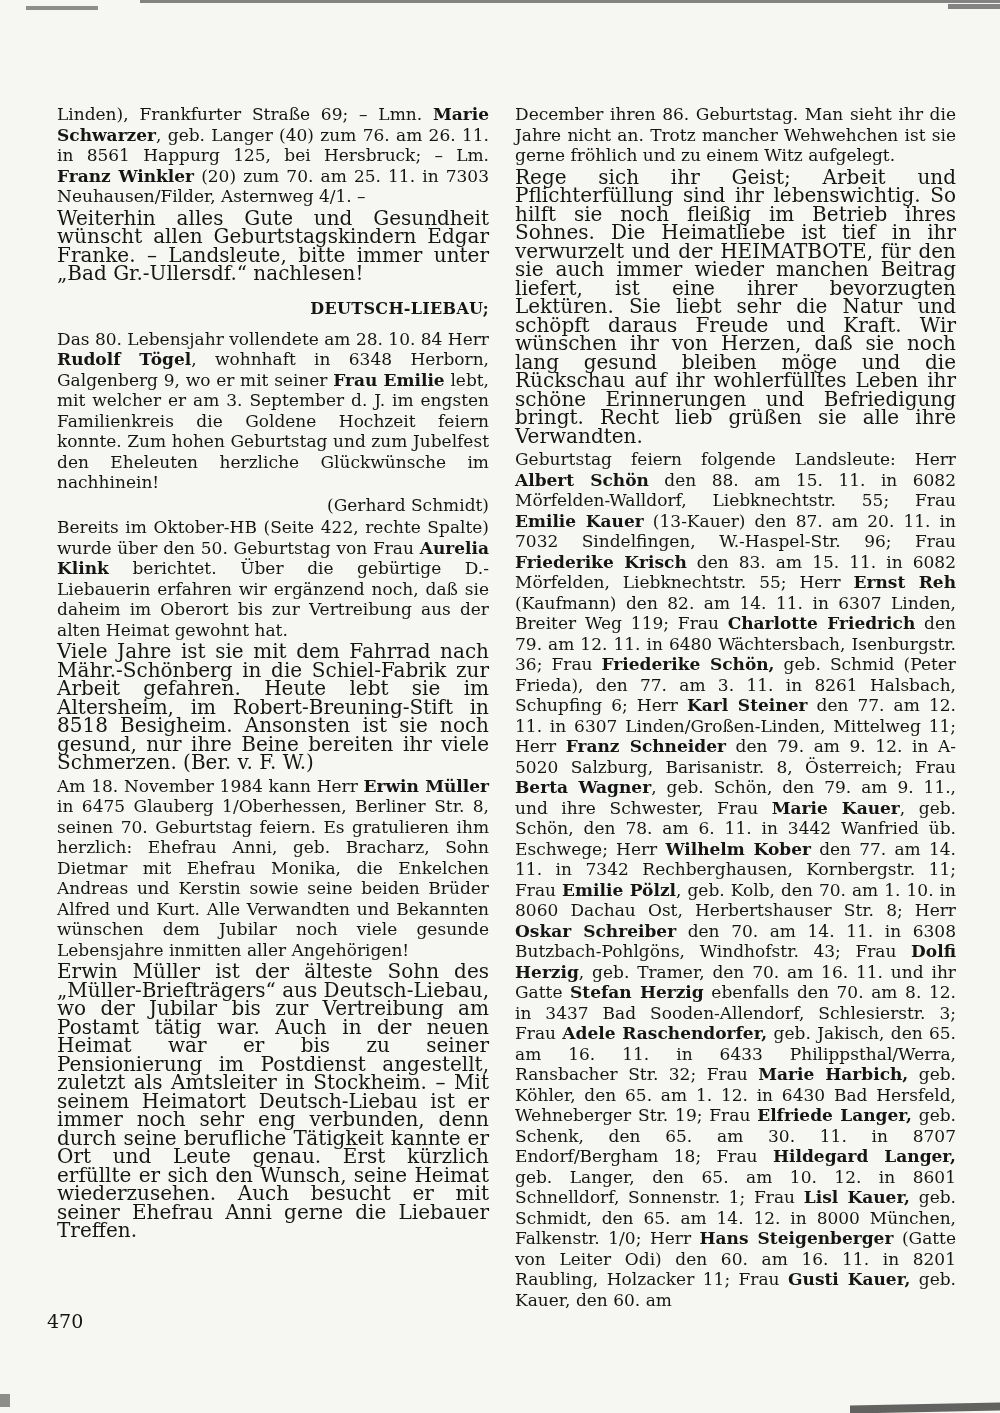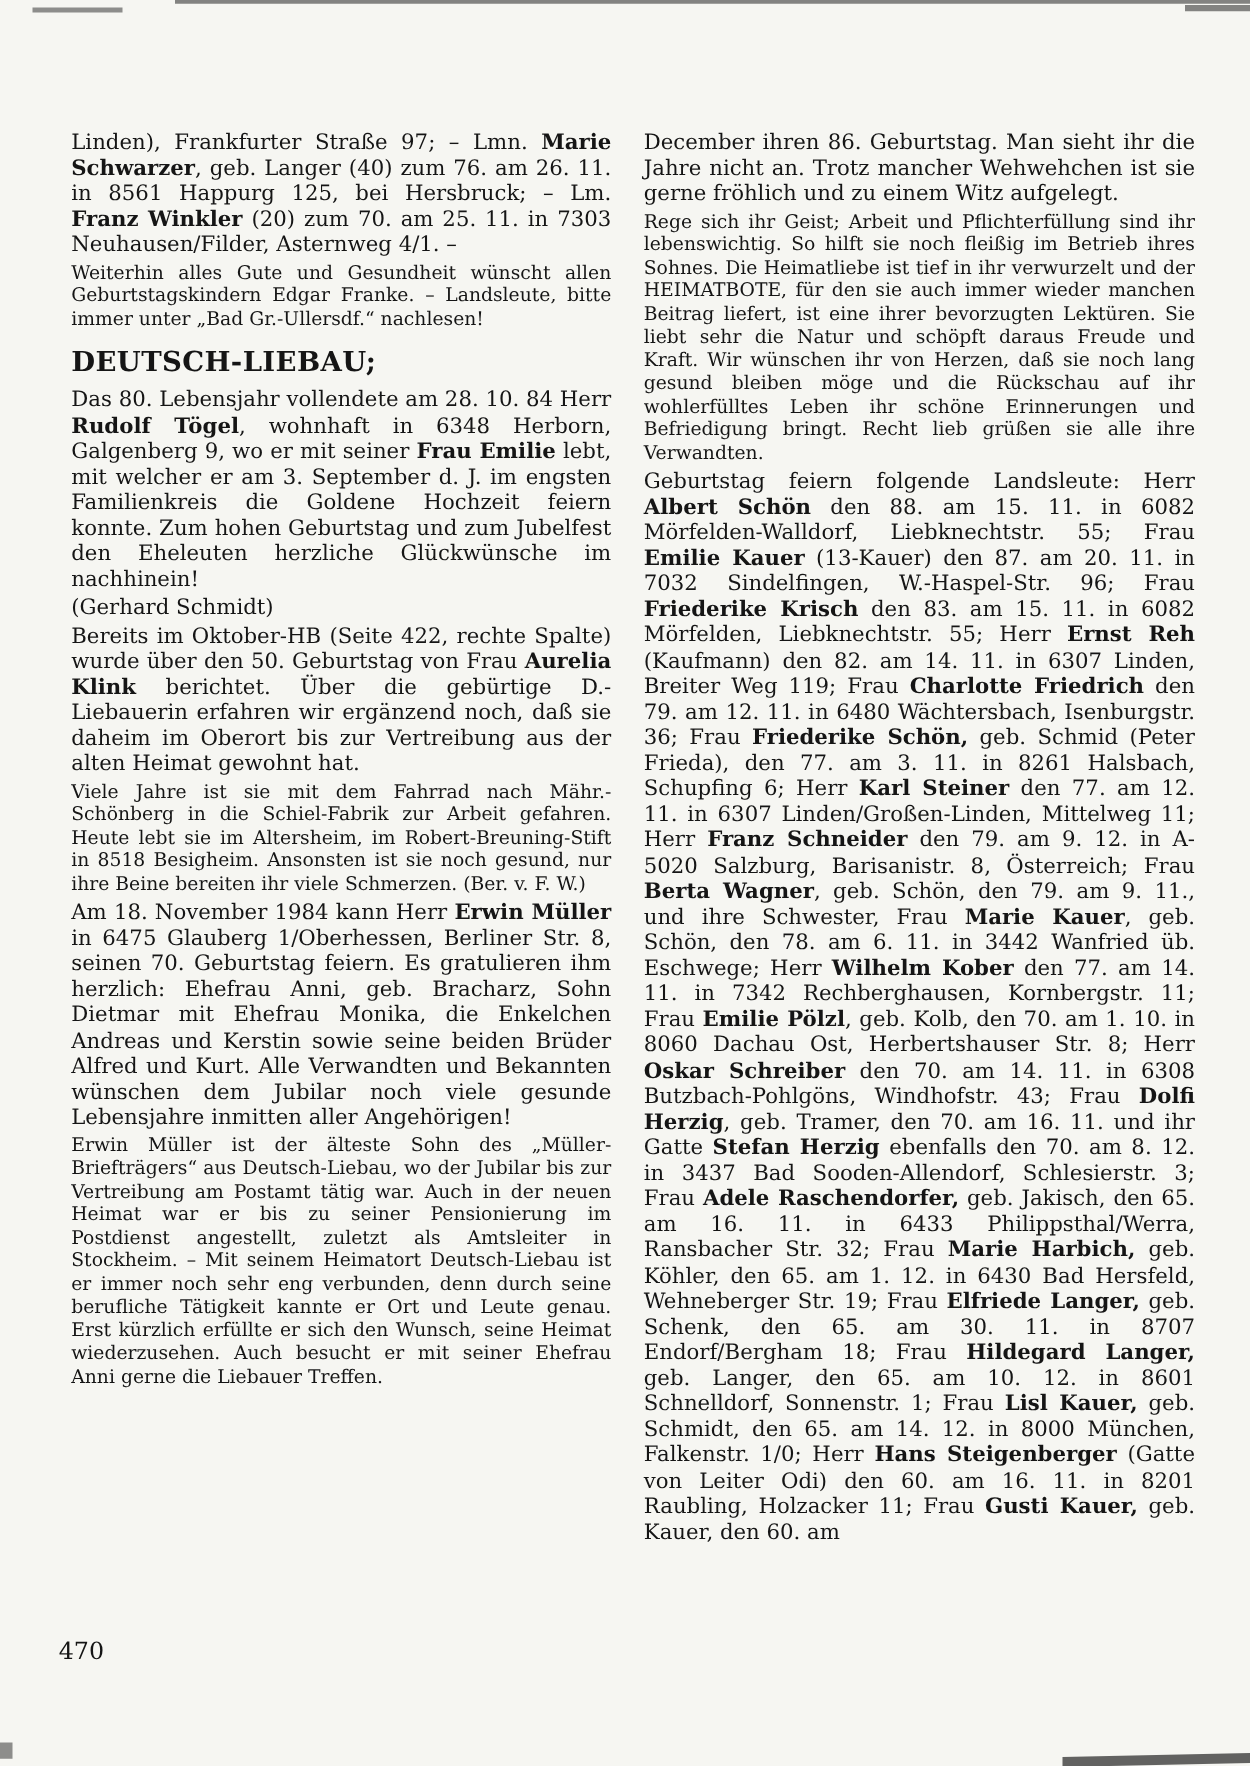--- a/index.html
+++ b/index.html
@@ -22,25 +22,25 @@
     column-gap: 26px;
   }
   .column { min-width: 0; }
   .block {
     margin: 0 0 2px 0;
     text-align: justify;
     overflow-wrap: break-word;
     hyphens: auto;
   }
   .block.body      { font-size: 17px;   line-height: 20.5px; }
-  .block.signature { font-size: 17px;   line-height: 20.5px; text-align: left; }
-  .block.small     { font-size: 15px; line-height: 18.5px; margin: 2px 0 4px 0; }
+  .block.signature { font-size: 17px;   line-height: 20.5px; text-align: right; }
+  .block.small     { font-size: 20px; line-height: 18.5px; margin: 2px 0 4px 0; }
   .block.heading   {
-    font-size: 22px; line-height: 22px; font-weight: bold;
-    text-align: left; letter-spacing: 0.3px;
+    font-size: 16px; line-height: 22px; font-weight: bold;
+    text-align: right; letter-spacing: 0.3px;
     margin: 15px 0 9px 0;
   }
   .block b { font-weight: bold; }
   .page-number {
     position: absolute;
     left: 47px;
     top: 1310px;
     font-size: 19px;
     line-height: 22px;
   }
@@ -56,21 +56,21 @@
 <body>
 
 <div class="page" lang="de" style="background: rgb(246, 246, 242); color: rgb(21, 21, 21);">
 
   <div class="artifact artifact-top-line"></div>
   <div class="artifact artifact-top-left"></div>
   <div class="artifact artifact-top-right"></div>
 
   <div class="columns">
     <div class="column" id="col-left">
-        <p class="block body"><span>Linden), Frankfurter Straße 97; – Lmn. </span><b>Marie Schwarzer</b><span>, geb. Langer (40) zum 76. am 26. 11. in 8561 Happurg 125, bei Hersbruck; – Lm. </span><b>Franz Winkler</b><span> (20) zum 70. am 25. 11. in 7303 Neuhausen/Filder, Asternweg 4/1. –</span></p>
+        <p class="block body"><span>Linden), Frankfurter Straße 69; – Lmn. </span><b>Marie Schwarzer</b><span>, geb. Langer (40) zum 76. am 26. 11. in 8561 Happurg 125, bei Hersbruck; – Lm. </span><b>Franz Winkler</b><span> (20) zum 70. am 25. 11. in 7303 Neuhausen/Filder, Asternweg 4/1. –</span></p>
         <p class="block small"><span>Weiterhin alles Gute und Gesundheit wünscht allen Geburtstagskindern Edgar Franke. – Landsleute, bitte immer unter „Bad Gr.-Ullersdf.“ nachlesen!</span></p>
         <p class="block heading"><b>DEUTSCH-LIEBAU;</b></p>
         <p class="block body"><span>Das 80. Lebensjahr vollendete am 28. 10. 84 Herr </span><b>Rudolf Tögel</b><span>, wohnhaft in 6348 Herborn, Galgenberg 9, wo er mit seiner </span><b>Frau Emilie</b><span> lebt, mit welcher er am 3. September d. J. im engsten Familienkreis die Goldene Hochzeit feiern konnte. Zum hohen Geburtstag und zum Jubelfest den Eheleuten herzliche Glückwünsche im nachhinein!</span></p>
         <p class="block signature"><span>(Gerhard Schmidt)</span></p>
         <p class="block body"><span>Bereits im Oktober-HB (Seite 422, rechte Spalte) wurde über den 50. Geburtstag von Frau </span><b>Aurelia Klink</b><span> berichtet. Über die gebürtige D.-Liebauerin erfahren wir ergänzend noch, daß sie daheim im Oberort bis zur Vertreibung aus der alten Heimat gewohnt hat.</span></p>
         <p class="block small"><span>Viele Jahre ist sie mit dem Fahrrad nach Mähr.-Schönberg in die Schiel-Fabrik zur Arbeit gefahren. Heute lebt sie im Altersheim, im Robert-Breuning-Stift in 8518 Besigheim. Ansonsten ist sie noch gesund, nur ihre Beine bereiten ihr viele Schmerzen. (Ber. v. F. W.)</span></p>
         <p class="block body"><span>Am 18. November 1984 kann Herr </span><b>Erwin Müller</b><span> in 6475 Glauberg 1/Oberhessen, Berliner Str. 8, seinen 70. Geburtstag feiern. Es gratulieren ihm herzlich: Ehefrau Anni, geb. Bracharz, Sohn Dietmar mit Ehefrau Monika, die Enkelchen Andreas und Kerstin sowie seine beiden Brüder Alfred und Kurt. Alle Verwandten und Bekannten wünschen dem Jubilar noch viele gesunde Lebensjahre inmitten aller Angehörigen!</span></p>
         <p class="block small"><span>Erwin Müller ist der älteste Sohn des „Müller-Briefträgers“ aus Deutsch-Liebau, wo der Jubilar bis zur Vertreibung am Postamt tätig war. Auch in der neuen Heimat war er bis zu seiner Pensionierung im Postdienst angestellt, zuletzt als Amtsleiter in Stockheim. – Mit seinem Heimatort Deutsch-Liebau ist er immer noch sehr eng verbunden, denn durch seine berufliche Tätigkeit kannte er Ort und Leute genau. Erst kürzlich erfüllte er sich den Wunsch, seine Heimat wiederzusehen. Auch besucht er mit seiner Ehefrau Anni gerne die Liebauer Treffen.</span></p>
       </div>
     <div class="column" id="col-right">

